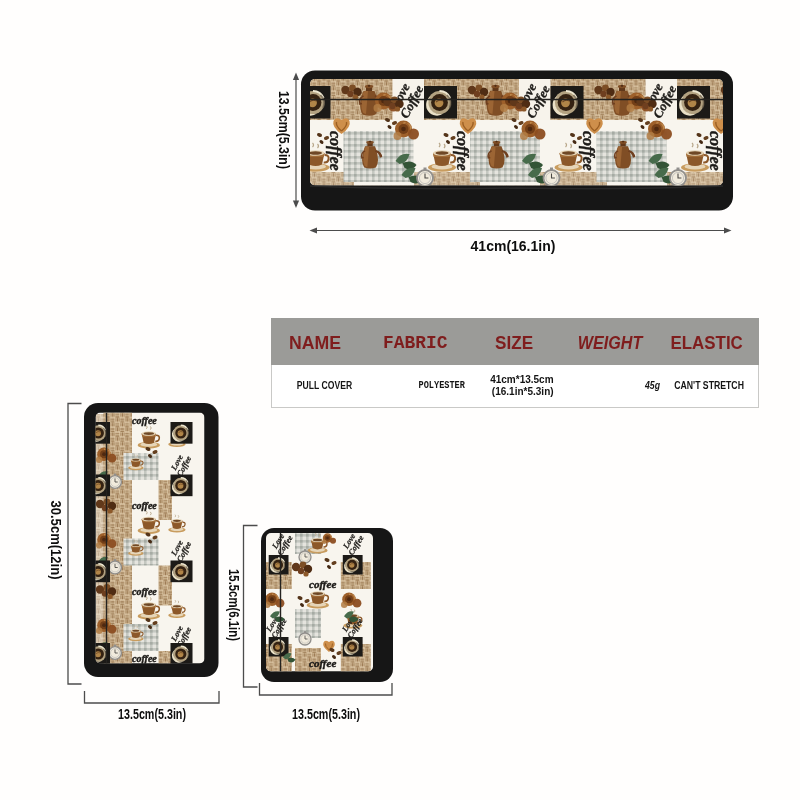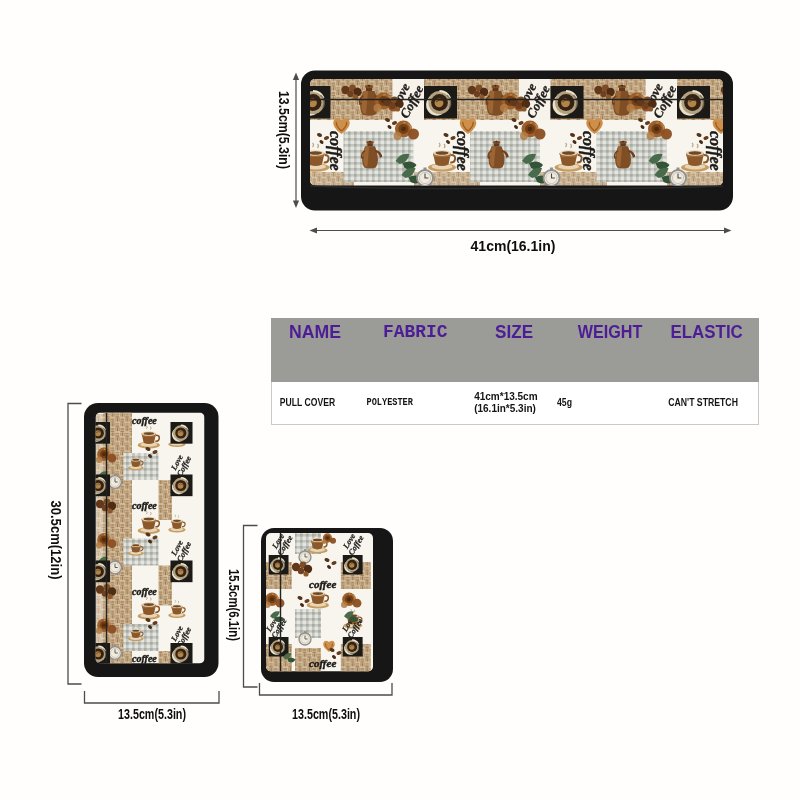--- a/index.html
+++ b/index.html
@@ -1,23 +1,23 @@
 <!DOCTYPE html>
 <html><head>
 <meta charset="utf-8">
 <style>
 html,body{margin:0;padding:0;width:800px;height:800px;background:#fffefd;font-family:"Liberation Sans",sans-serif;}
 #stage{position:relative;width:800px;height:800px;overflow:hidden;}
 svg{position:absolute;left:0;top:0;}
 #spectable{position:absolute;left:271px;top:318px;width:488px;}
-#spectable .hd{display:flex;height:64px;background:#9b9b98;color:#4c1d95;font-weight:bold;font-size:19px;align-items:flex-start;padding-top:3px;box-sizing:border-box;}
+#spectable .hd{display:flex;height:47px;background:#9b9b98;color:#7f1d1d;font-weight:bold;font-size:19px;align-items:center;padding-top:3px;box-sizing:border-box;}
 #spectable .hd div{text-align:center;}
 #spectable .bd{display:flex;height:43px;background:#fff;border:1px solid #c9c9c7;border-top:none;color:#141414;font-weight:bold;font-size:11px;align-items:center;box-sizing:border-box;}
-#spectable .bd div{text-align:left;line-height:1.07;}
-.c1{width:88px;}.c2{width:112px;font-family:Liberation Mono, monospace;}.c3{width:86px;}.c4{width:108px;}.c5{width:94px;}
+#spectable .bd div{text-align:right;line-height:1.07;}
+.c1{width:88px;}.c2{width:112px;font-family:Liberation Mono, monospace;}.c3{width:86px;}.c4{width:108px;font-style:italic;}.c5{width:94px;}
 #spectable span{display:inline-block;}
 </style>
 </head>
 <body>
 <div id="stage">
 <svg width="800" height="800" viewBox="0 0 800 800">
 <defs>
 
 <pattern id="wv" width="16" height="16" patternUnits="userSpaceOnUse" patternTransform="scale(0.6)">
   <rect width="16" height="16" fill="#f1e7d2"></rect>

